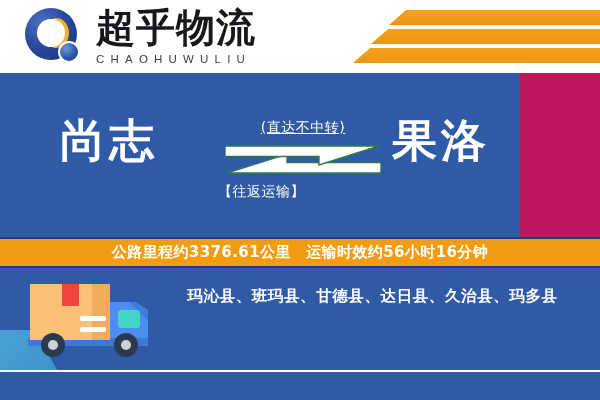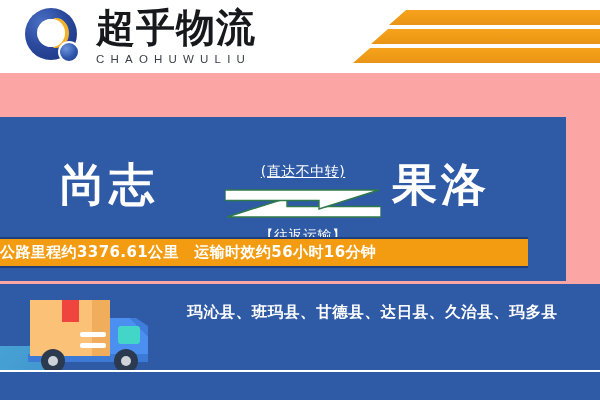--- a/index.html
+++ b/index.html
@@ -8,21 +8,21 @@
     background: #ffffff;
   }
   body {
     font-family: "Liberation Sans", "DejaVu Sans", sans-serif;
   }
   #banner {
     position: relative;
     width: 600px;
     height: 400px;
     overflow: hidden;
-    background: #fca5a5;
+    background: #be185d;
     user-select: none;
   }
 
   
   #header {
     position: absolute;
     left: 0; top: 0;
     width: 600px; height: 73px;
     background: #ffffff;
     overflow: hidden;
@@ -101,23 +101,22 @@
     right: 0;
   }
   #stripe1 { top: 10px;  left: 389px; clip-path: polygon(17px 0, 100% 0, 100% 100%, 0 100%); }
   #stripe2 { top: 29px;  left: 371px; clip-path: polygon(17px 0, 100% 0, 100% 100%, 0 100%); }
   #stripe3 { top: 48px;  left: 353px; clip-path: polygon(17px 0, 100% 0, 100% 100%, 0 100%); }
 
   
   #route-panel {
     position: absolute;
     left: 0; top: 73px;
-    width: 566px; height: 164px;
+    width: 520px; height: 164px;
     background: #2f5aa5;
-    margin-top: 44px;
   }
   #origin, #destination {
     position: absolute;
     top: 40px;
     font-family: "DejaVu Sans", "Liberation Sans", sans-serif;
     font-size: 45px;
     font-weight: bold;
     color: #ffffff;
     letter-spacing: 4px;
     line-height: 56px;
@@ -145,53 +144,54 @@
   }
   #arrow-wrap {
     position: absolute;
     left: 7px; top: 54px;
     width: 156px; height: 34px;
   }
   #roundtrip-note {
     position: absolute;
     left: 0; top: 94px;
     width: 170px;
-    text-align: center;
+    text-align: left;
     font-family: "DejaVu Sans", "Liberation Sans", sans-serif;
     font-size: 14px;
     color: #ffffff;
     letter-spacing: 0.5px;
     white-space: nowrap;
   }
 
   
   #info-bar {
     position: absolute;
     left: 0; top: 237px;
-    width: 528px; height: 31px;
+    width: 600px; height: 31px;
     background: #f39c12;
     border-top: 2px solid #1e3f7d;
     border-bottom: 2px solid #1e3f7d;
     box-sizing: border-box;
     display: flex;
     align-items: center;
+    justify-content: center;
   }
   #info-text {
     font-family: "DejaVu Sans", "Liberation Sans", sans-serif;
     font-size: 15px;
     font-weight: bold;
     color: #ffffff;
     letter-spacing: 0.4px;
     white-space: nowrap;
   }
 
   
   #bottom-panel {
     position: absolute;
-    left: 0; top: 284px;
+    left: 0; top: 268px;
     width: 600px; height: 103px;
     background: #2f5aa5;
     overflow: hidden;
   }
   #corner-accent {
     position: absolute;
     left: -18px; top: 62px;
     width: 86px; height: 60px;
     background: linear-gradient(135deg, #4aa8d8 0%, #3f92cc 100%);
     clip-path: polygon(0 0, 62% 0, 100% 100%, 0 100%);

